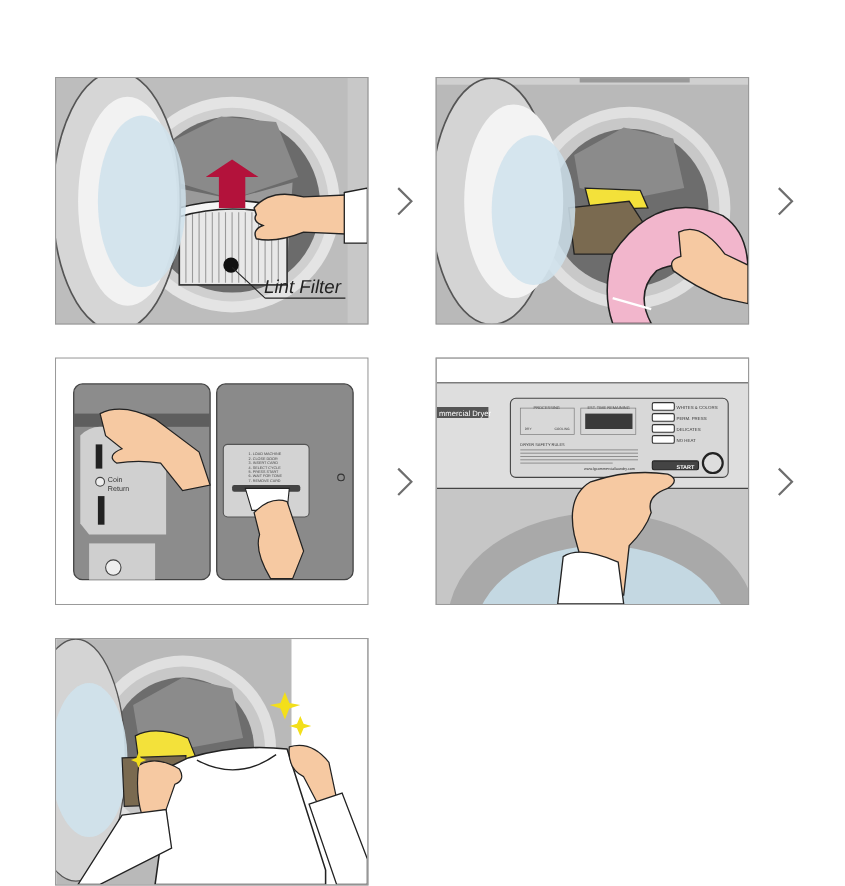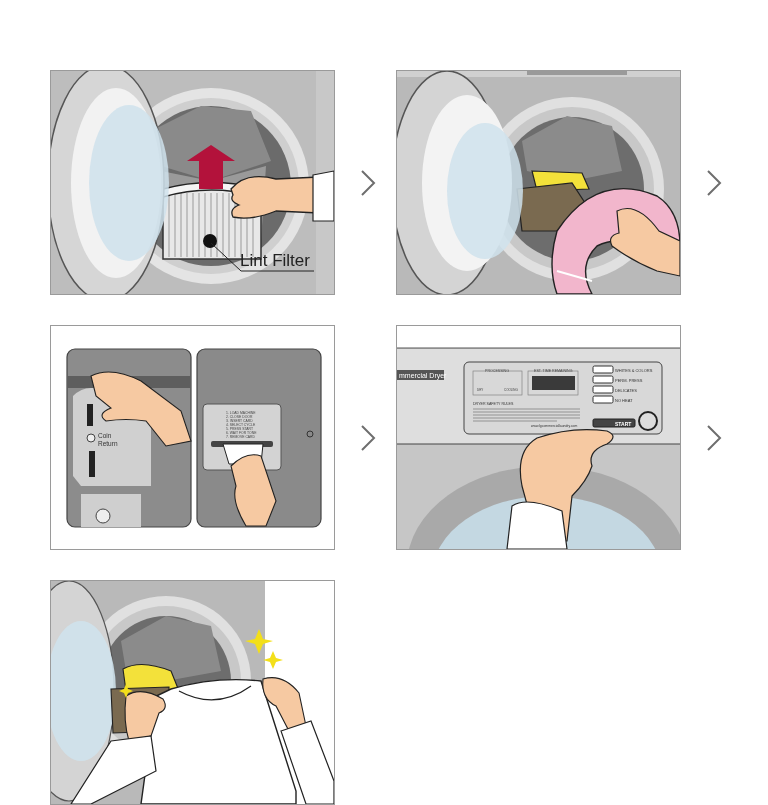--- a/index.html
+++ b/index.html
@@ -6,21 +6,21 @@
   body{width:768px;height:805px;position:relative;overflow:hidden;font-family:"Liberation Sans",sans-serif;}
   .panel{position:absolute;width:283px;height:223px;border:1px solid #9a9a9a;overflow:hidden;background:#b9b9b9;box-sizing:content-box;}
   .panel svg{display:block;width:283px;height:223px;}
   .arrow{position:absolute;width:24px;height:40px;cursor:pointer;}
   .arrow svg{display:block;}
   text{font-family:"Liberation Sans",sans-serif;}
 </style>
 </head>
 <body>
 
-<div class="panel" style="left:50px;top:70px;">
+<div class="panel" style="left:50px;top:70px;font-style:italic;">
   <svg viewBox="0 0 283 223">
     <rect width="283" height="223" fill="#bdbdbd"></rect>
     <rect x="265" y="0" width="18" height="223" fill="#c8c8c8"></rect>
 
     <circle cx="160" cy="115" r="98" fill="#e4e4e4"></circle>
     <circle cx="160" cy="115" r="88" fill="#cfcfcf"></circle>
     <circle cx="160" cy="115" r="80" fill="#6b6b6b"></circle>
     <path d="M100 60 L150 35 L200 40 L220 90 L160 110 L110 95 Z" fill="#8a8a8a"></path>
     <path d="M110 100 L160 110 L215 95 L210 170 L115 170 Z" fill="#9a9a9a"></path>
 

